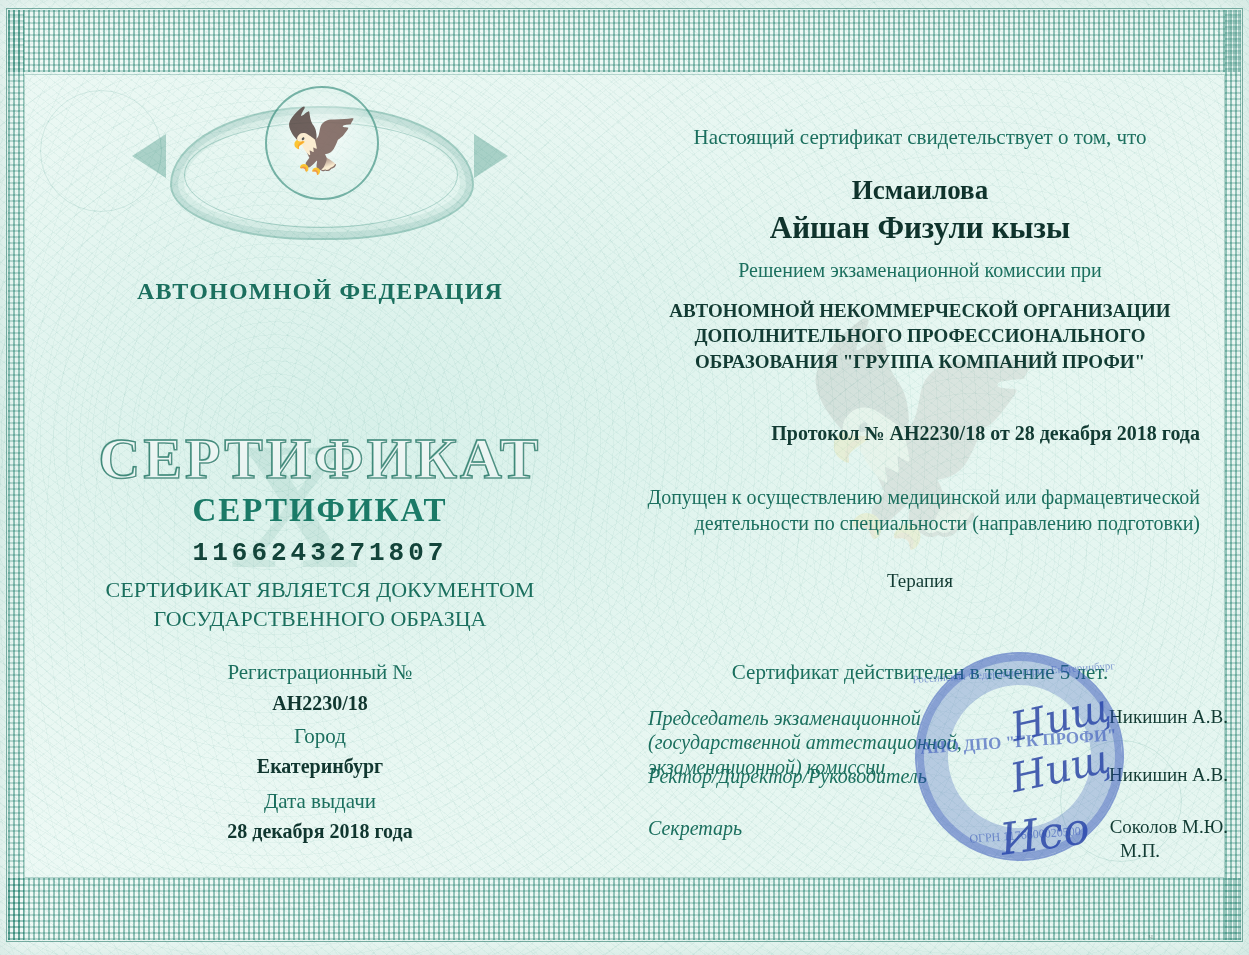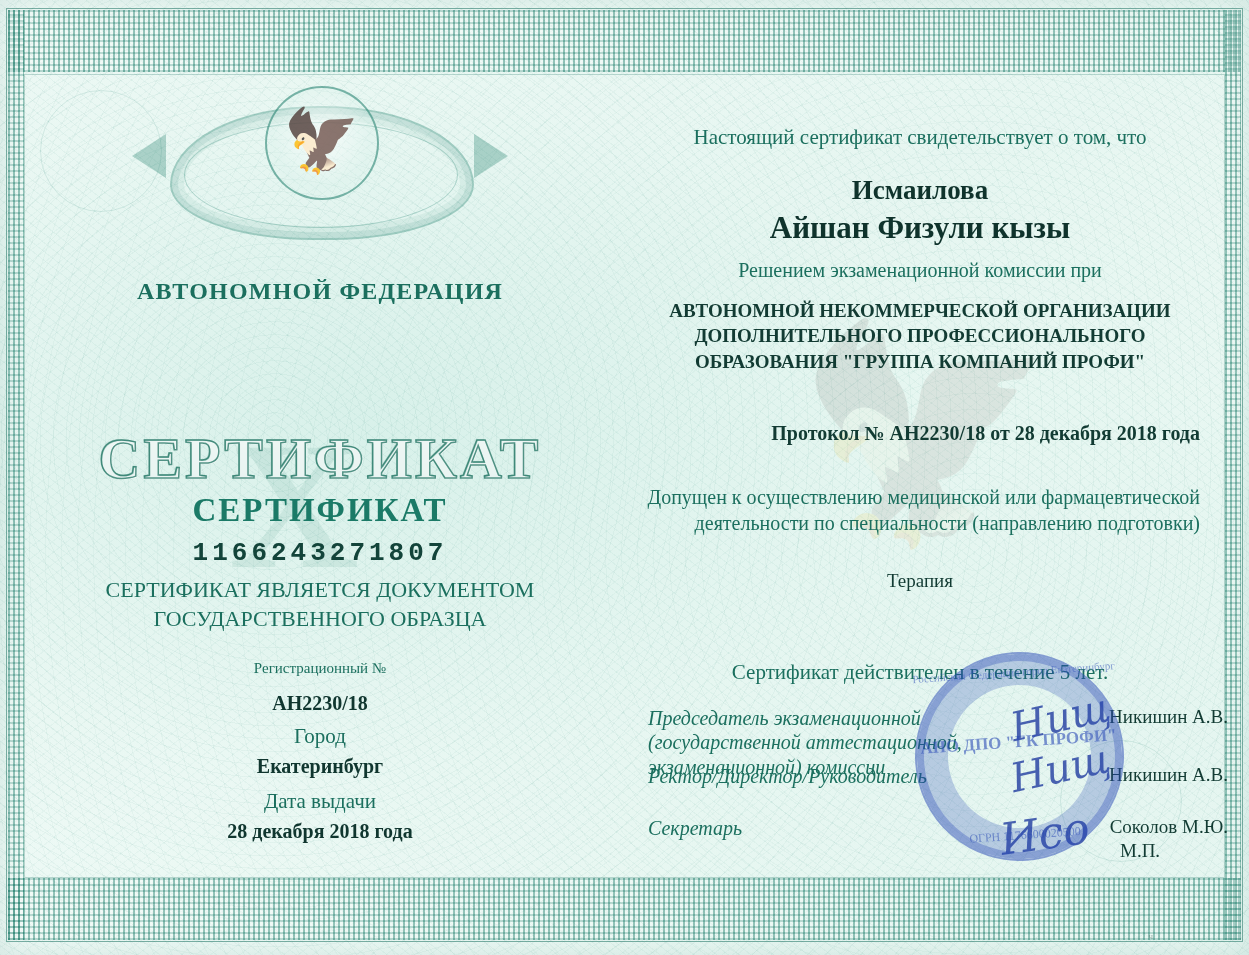--- a/index.html
+++ b/index.html
@@ -182,21 +182,21 @@
     width: 560px;
     text-align: center;
     font-size: 22px;
     line-height: 1.3;
     color: #1b6f5e;
   }
 
   .reg-label {
     position: absolute;
     left: 40px; top: 660px; width: 560px;
-    text-align: center; font-size: 15px; color: #1b6f5e;
+    text-align: center; font-size: 21px; color: #1b6f5e;
   }
   .reg-value {
     position: absolute;
     left: 40px; top: 692px; width: 560px;
     text-align: center; font-size: 20px; color: #10362f; font-weight: bold;
   }
   .city-label {
     position: absolute;
     left: 40px; top: 724px; width: 560px;
     text-align: center; font-size: 21px; color: #1b6f5e;

